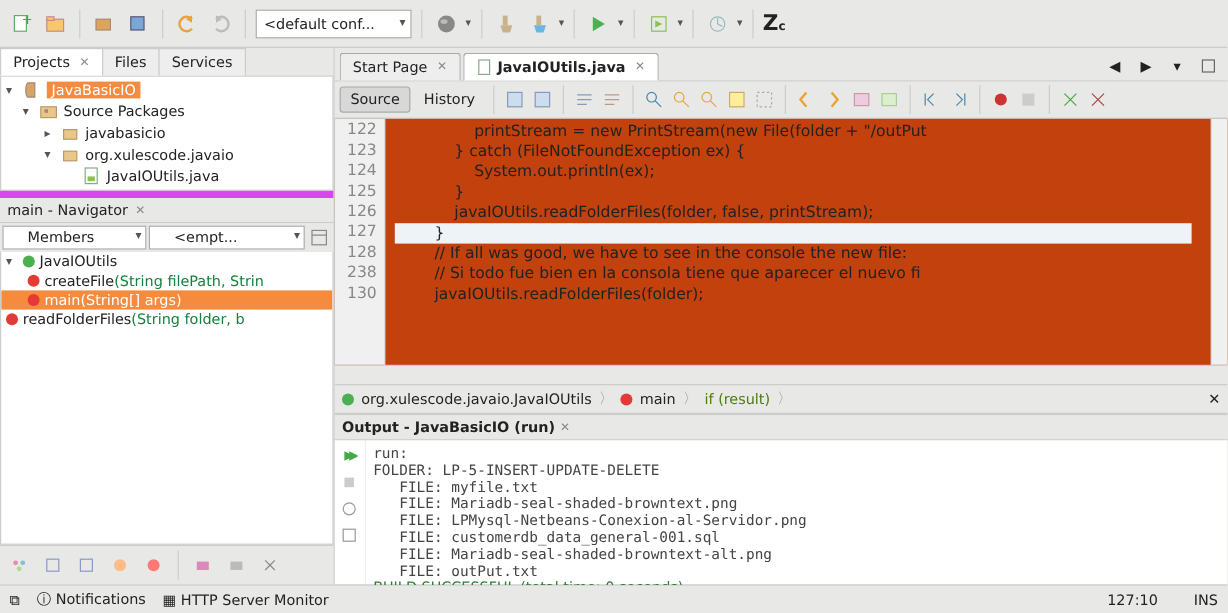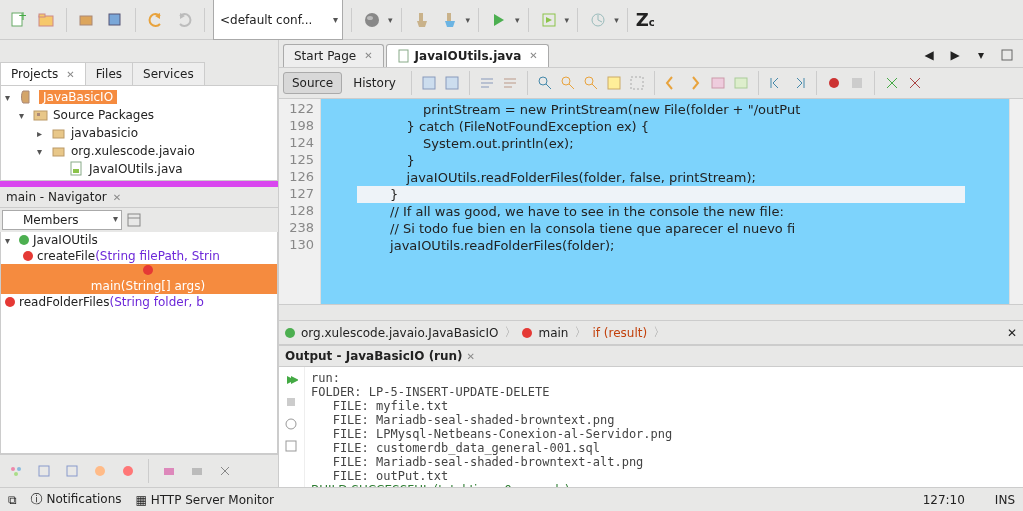--- a/index.html
+++ b/index.html
@@ -1,57 +1,57 @@
 <!DOCTYPE html>
 <html><head>
 <meta charset="utf-8">
 <style>
 * { margin:0; padding:0; box-sizing:border-box; font-family:"DejaVu Sans","Liberation Sans",sans-serif; }
 body { background:#e8e8e7; font-size:12px; color:#222; width:1023px; height:511px; overflow:hidden; display:flex; flex-direction:column; }
 .toolbar-main { height:40px; background:#e8e8e7; display:flex; align-items:center; padding:0 6px; gap:4px; border-bottom:1px solid #ccc; }
 .tb-sep { width:1px; height:24px; background:#ccc; margin:0 4px; }
 .tb-btn { width:24px; height:24px; display:flex; align-items:center; justify-content:center; border-radius:2px; cursor:pointer; }
-.tb-combo { height:41px; border:1px solid #aaa; background:#fff; display:flex; align-items:center; padding:0 6px; font-size:12px; min-width:130px; position:relative; }
+.tb-combo { height:24px; border:1px solid #aaa; background:#fff; display:flex; align-items:center; padding:0 6px; font-size:12px; min-width:130px; position:relative; }
 .tb-combo::after { content:"▾"; position:absolute; right:4px; font-size:10px; color:#555; }
 .content { flex:1; display:flex; min-height:0; }
-.left-col { width:278px; display:flex; flex-direction:column;margin-top:22px; }
+.left-col { width:278px; display:flex; flex-direction:column; }
 .panel { background:#e8e8e7; display:flex; flex-direction:column; }
 .panel-tabs { display:flex; background:#e8e8e7; border-bottom:1px solid #ccc; }
 .panel-tab { padding:4px 10px; border:1px solid #ccc; border-bottom:none; background:#eee; margin-right:-1px; cursor:pointer; display:flex; align-items:center; gap:4px; }
 .panel-tab.active { background:#fff; }
 .panel-close { font-size:10px; margin-left:4px; color:#888; }
 .panel-body { background:#fff; flex:1; overflow:auto; border:1px solid #ccc; border-top:none; padding:2px 0; }
 .tree-row { display:flex; align-items:center; padding:1px 4px; white-space:nowrap; cursor:pointer; gap:4px; }
 .tree-toggle { width:10px; display:inline-block; color:#555; font-size:10px; }
 .selected-orange { background:#f58b3f; color:#fff; }
 .nav-panel { border-top:6px solid #d946ef; }
 .nav-header { display:flex; align-items:center; padding:3px 6px; background:#e8e8e7; border-bottom:1px solid #ccc; }
 .nav-header .panel-close { margin-left:6px; }
 .nav-toolbar { display:flex; gap:2px; padding:2px; background:#e8e8e7; }
 .nav-combo { flex:1; border:1px solid #aaa; background:#fff; padding:2px 20px; font-size:12px; position:relative; }
 .nav-combo::after { content:"▾"; position:absolute; right:3px; font-size:10px; color:#555; }
 .nav-body { background:#fff; flex:1; overflow:hidden; border:1px solid #ccc; border-top:none; }
 .nav-item { display:flex; align-items:center; padding:1px 4px; gap:4px; white-space:nowrap; }
-.nav-item .ret { color:#6d28d9; }
-.nav-item.sel { background:#f58b3f; color:#fff;flex-direction:column; }
+.nav-item .ret { color:#15803d; }
+.nav-item.sel { background:#f58b3f; color:#fff; }
 .nav-ball { width:10px; height:10px; border-radius:50%; display:inline-block; }
 .ball-green { background:#4caf50; }
 .ball-red { background:#e53935; }
 .left-footer { display:flex; padding:4px; gap:4px; border-top:1px solid #ccc; }
 .right-col { flex:1; display:flex; flex-direction:column; min-width:0; border-left:1px solid #ccc; }
 .editor-tabs { display:flex; align-items:center; background:#e8e8e7; border-bottom:1px solid #ccc; padding:3px 4px 0 4px; gap:2px; }
 .editor-tab { padding:4px 10px; border:1px solid #aaa; border-bottom:none; background:#eee; border-radius:3px 3px 0 0; display:flex; align-items:center; gap:4px; cursor:pointer; }
 .editor-tab.active { background:#fff; }
 .editor-tablabel-active { font-weight:bold; }
 .editor-tabs-right { margin-left:auto; display:flex; gap:2px; }
 .editor-toolbar { display:flex; align-items:center; background:#e8e8e7; border-bottom:1px solid #ccc; padding:3px 4px; gap:3px; }
 .et-btn { padding:3px 8px; border:1px solid #aaa; border-radius:3px; background:#f5f5f5; cursor:pointer; }
 .et-btn.active { background:#d8d8d8; }
 .et-icon { width:20px; height:20px; display:flex; align-items:center; justify-content:center; cursor:pointer; }
-.editor-area { flex:1; display:flex; min-height:0; background:#7dd3fc; position:relative;gap:28px; }
+.editor-area { flex:1; display:flex; min-height:0; background:#c2410c; position:relative; }
 .gutter { width:42px; background:#f0f0f0; border-right:1px solid #ddd; text-align:right; padding:2px 6px 2px 2px; font-family:monospace; font-size:13px; color:#888; }
 .gutter-line { height:17px; }
 .code { flex:1; font-family:monospace; font-size:13px; line-height:17px; overflow:hidden; white-space:pre; padding:2px 16px 2px 8px; }
 .line-active { background:#eef3f8; }
 .scroll-h { height:16px; background:#e8e8e7; border-top:1px solid #ccc; }
 .breadcrumb { display:flex; align-items:center; background:#e8e8e7; border-top:1px solid #ccc; border-bottom:1px solid #ccc; padding:3px 6px; gap:6px; font-size:12px; }
 .bc-sep { color:#999; }
 .bc-close { margin-left:auto; }
 .output-panel { border-top:1px solid #ccc; display:flex; flex-direction:column; }
 .output-header { display:flex; align-items:center; padding:3px 6px; background:#e8e8e7; border-bottom:1px solid #ccc; }
@@ -213,20 +213,21 @@
       </div>
     </div>
 
     <div class="panel nav-panel" style="flex:1;min-height:0;display:flex;flex-direction:column">
       <div class="nav-header">
         <span>main - Navigator</span>
           <span class="panel-close">✕</span>
       </div>
       <div class="nav-toolbar">
         <div class="nav-combo" style="max-width:120px">Members</div>
+        <div class="nav-combo">&lt;empt...</div>
         <div class="tb-btn" style="width:20px;height:20px">
             <svg width="14" height="14">
               <rect x="1" y="1" width="12" height="12" fill="none" stroke="#888"></rect>
               <line x1="1" y1="5" x2="13" y2="5" stroke="#888"></line>
             </svg>
           </div>
       </div>
       <div class="nav-body">
         <div class="nav-item">
             <span class="tree-toggle">▾</span>
@@ -427,42 +428,42 @@
       <div class="et-icon">
           <svg width="16" height="16">
             <path d="M3 3 L13 13 M3 13 L13 3" stroke="#a44"></path>
           </svg>
         </div>
     </div>
 
     <div class="editor-area">
       <div class="gutter" id="gutter">
           <div class="gutter-line">122</div>
-          <div class="gutter-line">198</div>
+          <div class="gutter-line">123</div>
           <div class="gutter-line">124</div>
           <div class="gutter-line">125</div>
           <div class="gutter-line">126</div>
           <div class="gutter-line">127</div>
           <div class="gutter-line">128</div>
           <div class="gutter-line">238</div>
           <div class="gutter-line">130</div>
         </div>
       <div class="code" id="code"><div>                printStream = <kw>new</kw> PrintStream(<kw>new</kw> File(<hl>folder</hl> + <str>"/outPut</str></div><div>            } <kw>catch</kw> (FileNotFoundException ex) {</div><div>                System.<it>out</it>.println(ex);</div><div>            }</div><div>            javaIOUtils.readFolderFiles(<hl>folder</hl>, <kw>false</kw>, printStream);</div><div class="line-active">        <hl>}</hl></div><div>        <cm>// If all was good, we have to see in the console the new file:</cm></div><div>        <cm>// Si todo fue bien en la consola tiene que aparecer el nuevo fi</cm></div><div>        javaIOUtils.readFolderFiles(folder);</div></div>
       <div style="width:14px;background:#f0f0f0;border-left:1px solid #ddd"></div>
     </div>
     <div class="scroll-h"></div>
 
     <div class="breadcrumb">
       <span class="nav-ball ball-green"></span>
-      <span>org.xulescode.javaio.JavaBasicIO</span>
+      <span>org.xulescode.javaio.JavaIOUtils</span>
       <span class="bc-sep">〉</span>
       <span class="nav-ball ball-red"></span>
       <span>main</span>
       <span class="bc-sep">〉</span>
-      <span style="color:#c2410c">if (result)</span>
+      <span style="color:#4d7c0f">if (result)</span>
       <span class="bc-sep">〉</span>
       <span class="bc-close">✕</span>
     </div>
 
     <div class="output-panel">
       <div class="output-header">
         <span style="font-weight:bold">Output - JavaBasicIO (run)</span>
         <span class="panel-close">✕</span>
       </div>
       <div class="output-body">

